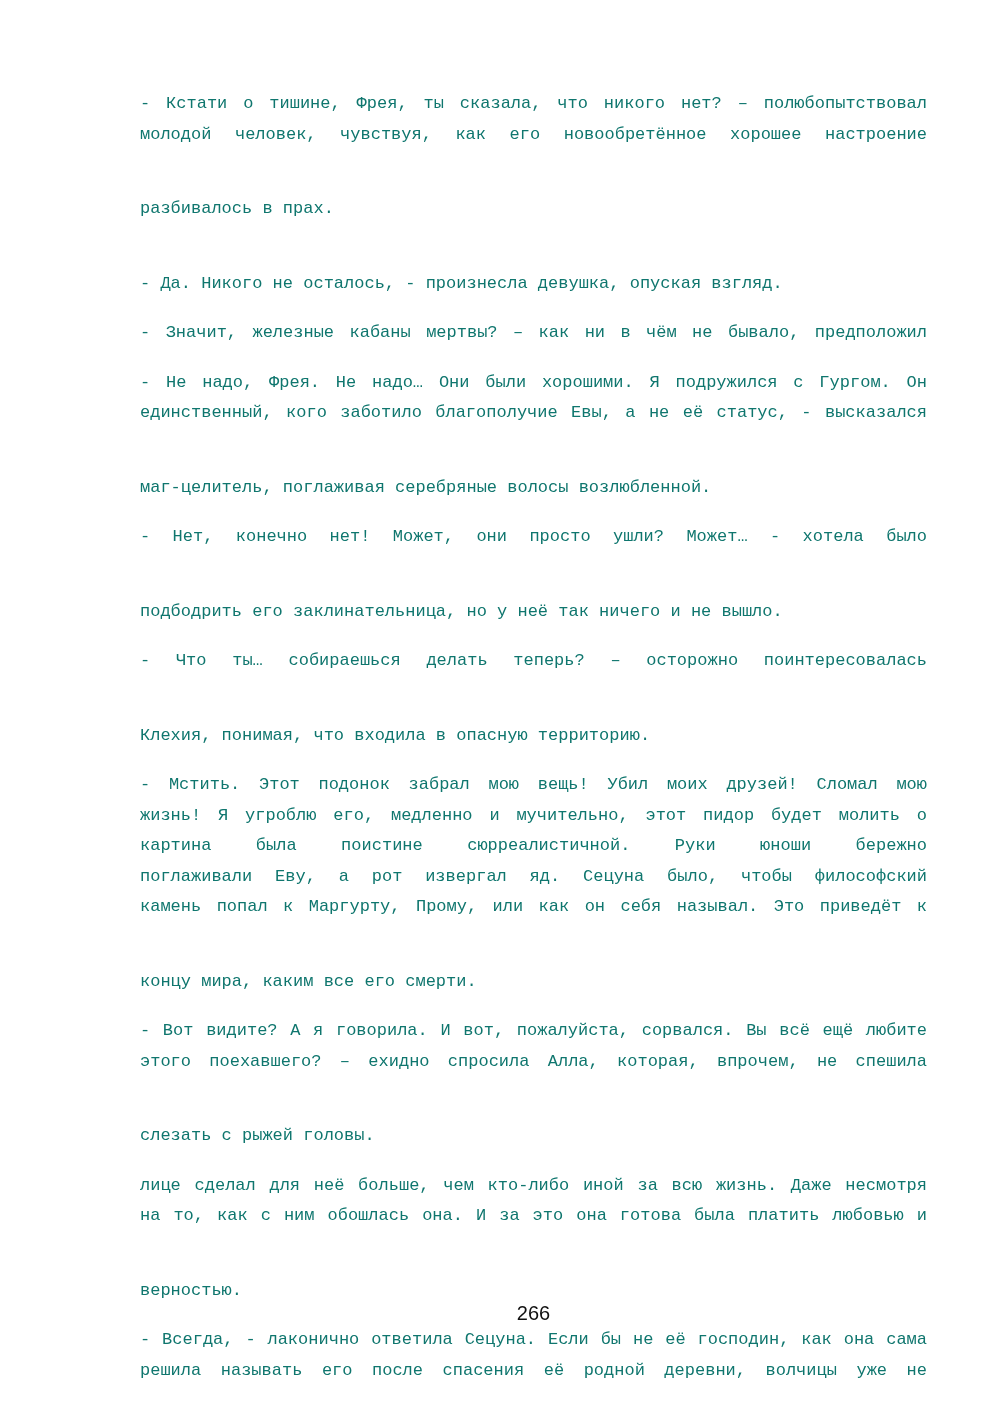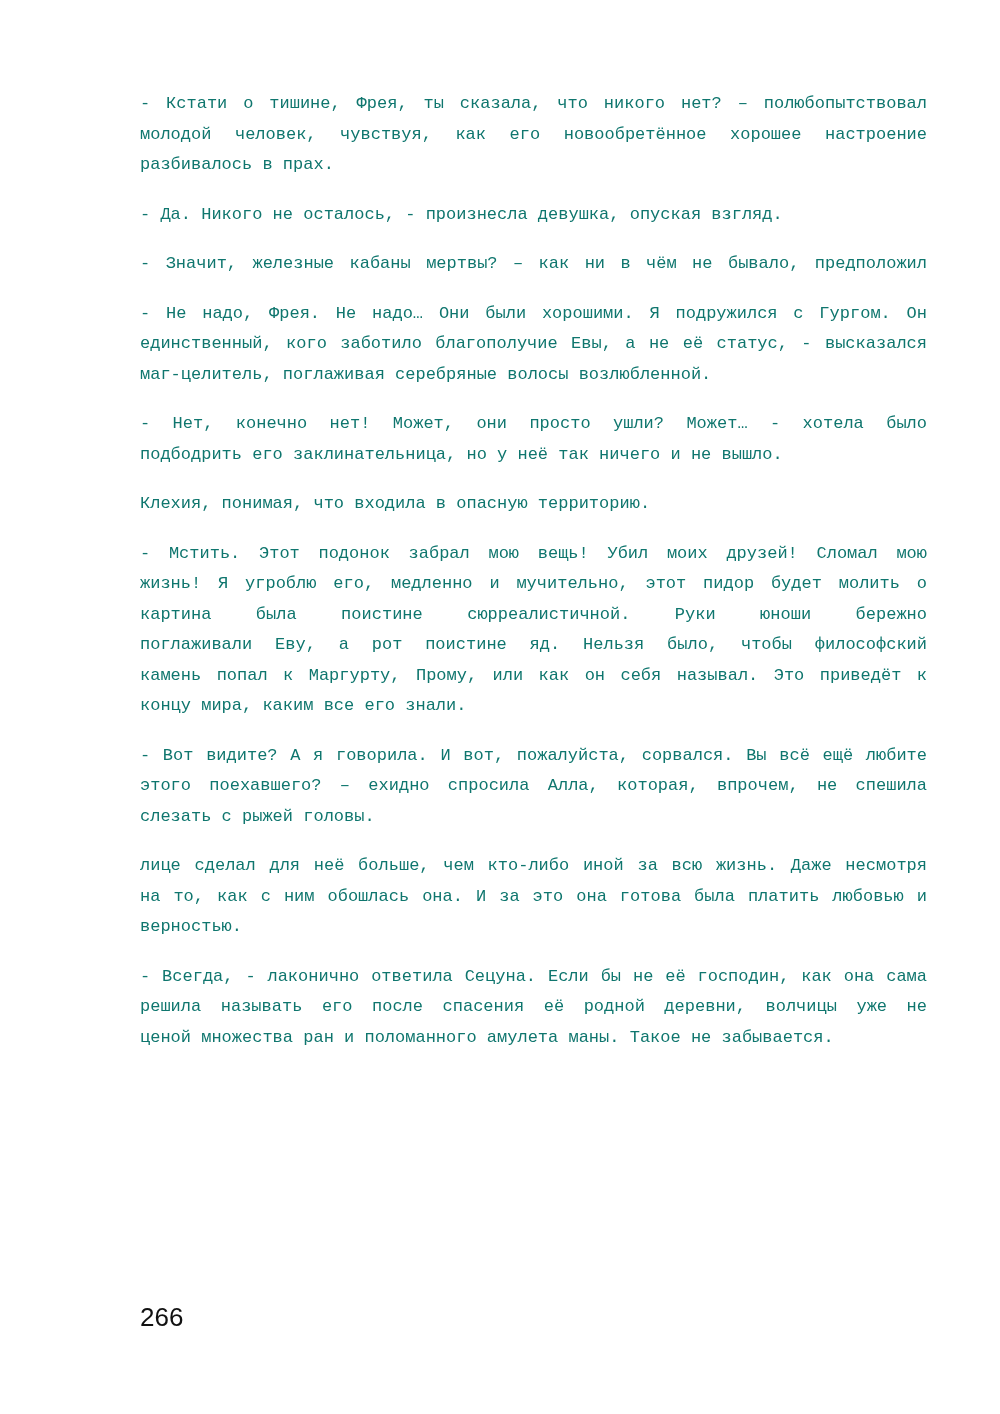--- a/index.html
+++ b/index.html
@@ -26,28 +26,30 @@
   .para {
     margin: 0 0 19px 0;
   }
   .line {
     line-height: 30.5px;
     text-align: justify;
     text-align-last: justify;
   }
   .line.last {
     text-align-last: left;
+    margin-top: 44px;
   }
   .page-number {
     position: absolute;
     left: 140px;
     top: 1302px;
     width: 787px;
+    text-align: center;
     font-family: "Liberation Sans", "DejaVu Sans", sans-serif;
-    font-size: 26px;
+    font-size: 20px;
     color: #111111;
   }
 </style>
 </head>
 <body>
 
 <div class="page">
   <main class="text-block">
       <div class="para">
         <div class="line">- Кстати о тишине, Фрея, ты сказала, что никого нет? – полюбопытствовал</div>
@@ -63,29 +65,30 @@
       <div class="para">
         <div class="line">- Не надо, Фрея. Не надо… Они были хорошими. Я подружился с Гургом. Он</div>
         <div class="line">единственный, кого заботило благополучие Евы, а не её статус, - высказался</div>
         <div class="line last">маг-целитель, поглаживая серебряные волосы возлюбленной.</div>
       </div>
       <div class="para">
         <div class="line">- Нет, конечно нет! Может, они просто ушли? Может… - хотела было</div>
         <div class="line last">подбодрить его заклинательница, но у неё так ничего и не вышло.</div>
       </div>
       <div class="para">
+        <div class="line">- Что ты… собираешься делать теперь? – осторожно поинтересовалась</div>
         <div class="line last">Клехия, понимая, что входила в опасную территорию.</div>
       </div>
       <div class="para">
         <div class="line">- Мстить. Этот подонок забрал мою вещь! Убил моих друзей! Сломал мою</div>
         <div class="line">жизнь! Я угроблю его, медленно и мучительно, этот пидор будет молить о</div>
         <div class="line">картина была поистине сюрреалистичной. Руки юноши бережно</div>
-        <div class="line">поглаживали Еву, а рот поистине яд. Нельзя было, чтобы философский</div>
+        <div class="line">поглаживали Еву, а рот извергал яд. Сецуна было, чтобы философский</div>
         <div class="line">камень попал к Маргурту, Прому, или как он себя называл. Это приведёт к</div>
-        <div class="line last">концу мира, каким все его знали.</div>
+        <div class="line last">концу мира, каким все его смерти.</div>
       </div>
       <div class="para">
         <div class="line">- Вот видите? А я говорила. И вот, пожалуйста, сорвался. Вы всё ещё любите</div>
         <div class="line">этого поехавшего? – ехидно спросила Алла, которая, впрочем, не спешила</div>
         <div class="line last">слезать с рыжей головы.</div>
       </div>
       <div class="para">
         <div class="line">лице сделал для неё больше, чем кто-либо иной за всю жизнь. Даже несмотря</div>
         <div class="line">на то, как с ним обошлась она. И за это она готова была платить любовью и</div>
         <div class="line last">верностью.</div>

